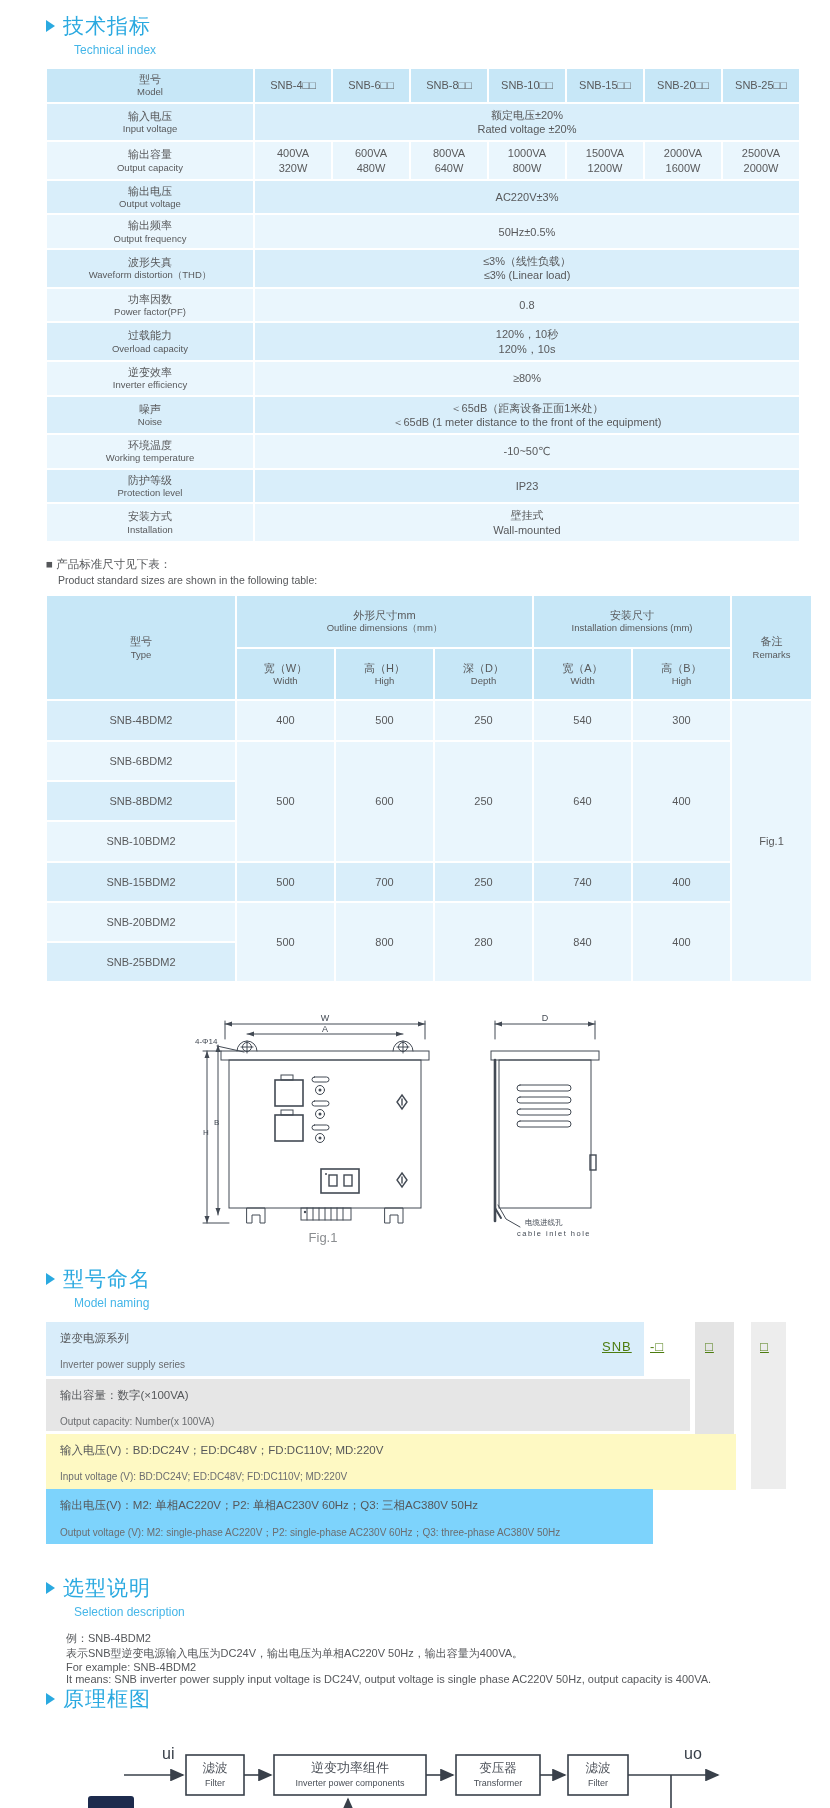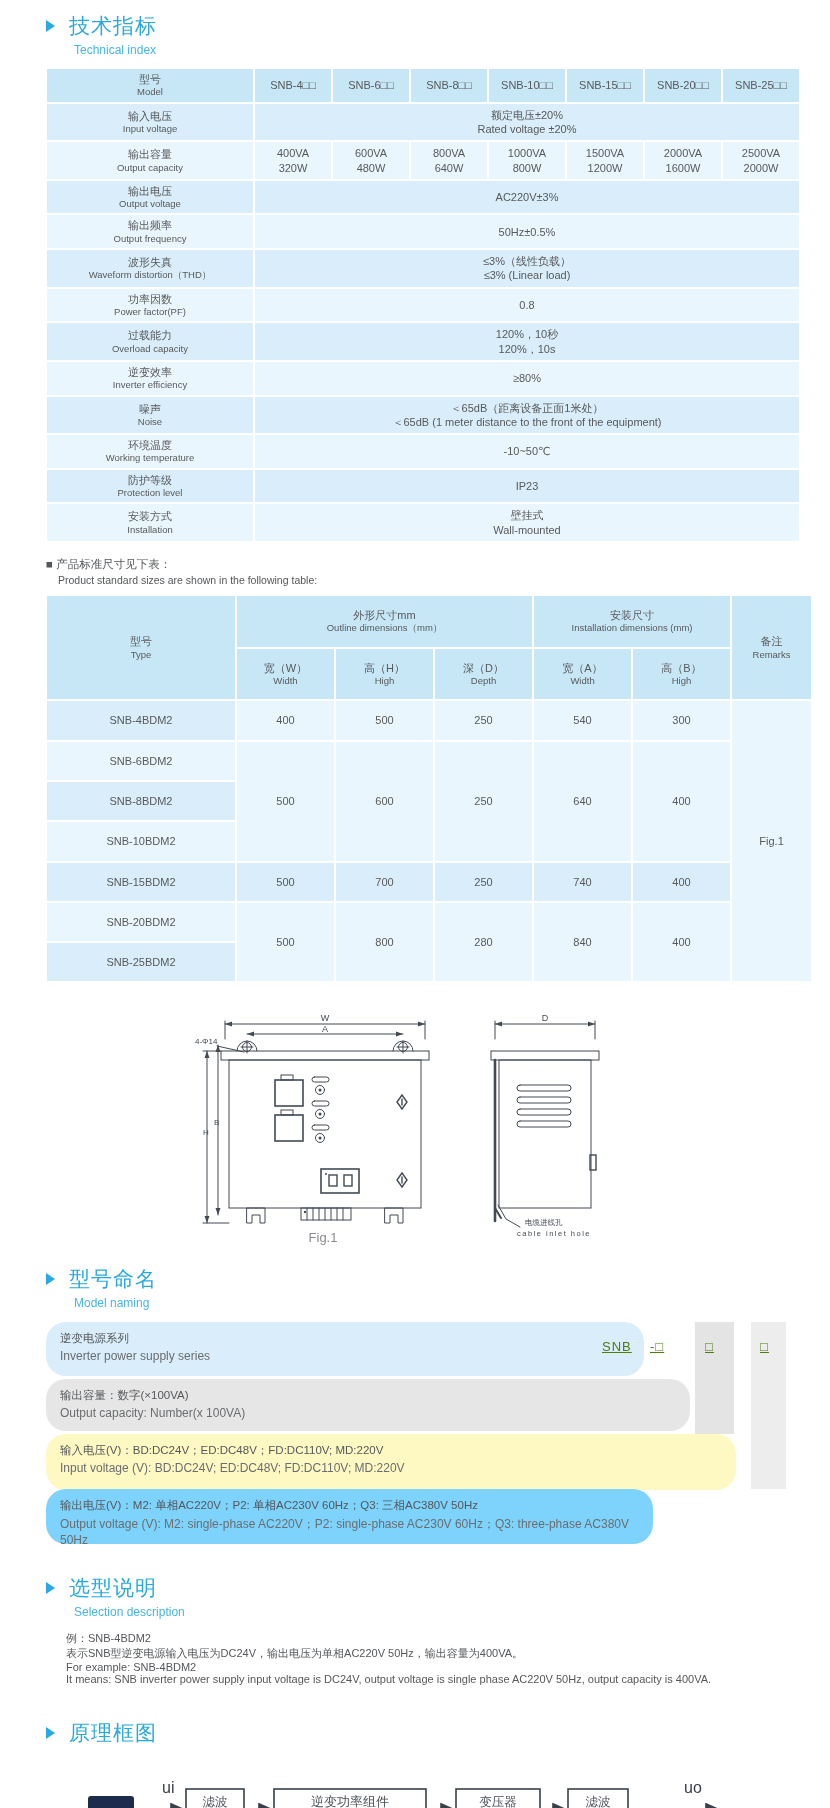--- a/index.html
+++ b/index.html
@@ -3,44 +3,44 @@
 <meta charset="utf-8">
 <style>
   html,body{margin:0;padding:0;}
   body{
     width:830px;height:1808px;position:relative;overflow:hidden;
     background:#ffffff;color:#58595b;
     font-family:"Liberation Sans","DejaVu Sans",sans-serif;
   }
   
   .sec{margin-left:46px;}
-  .sec .zh{display:flex;align-items:center;gap:14px;color:#2aa9e0;font-size:21px;letter-spacing:1px;}
+  .sec .zh{display:flex;align-items:center;gap:8px;color:#2aa9e0;font-size:21px;letter-spacing:1px;}
   .tri{width:0;height:0;border-left:9px solid #2aa9e0;border-top:6px solid transparent;border-bottom:6px solid transparent;}
   .sec .en{color:#45b6e8;font-size:12px;margin:3px 0 0 28px;}
   
   table{border-collapse:separate;border-spacing:2px;table-layout:fixed;}
   td{text-align:center;vertical-align:middle;line-height:1.3;}
   .hdr{background:#c7e7f7;}
   .rd{background:#d9eefa;}
   .rl{background:#eaf6fd;}
   .spec{width:756px;margin:10px 0 0 45px;}
   .spec td{font-size:11px;padding:4px 2px;}
   .spec .lblc{padding:3px 2px;}
   .en9{font-size:9.5px;}
   .sizes{width:756px;margin:8px 0 0 45px;}
   .sizes td{font-size:11px;padding:12px 2px;}
   .note{margin:14px 0 0 46px;font-size:11.5px;color:#55575a;}
   .note .en{margin:2px 0 0 12px;font-size:10.5px;}
   
   .figwrap{margin:26px 0 0 195px;}
   
   .naming{position:relative;width:756px;height:222px;margin:12px 0 0 46px;}
-  .nrow{position:absolute;left:0;box-sizing:border-box;padding:9px 0 0 14px;z-index:2;border-radius:20px;}
+  .nrow{position:absolute;left:0;box-sizing:border-box;padding:9px 0 0 14px;z-index:2;}
   .nrow .z{font-size:11.5px;color:#55575a;}
-  .nrow .e{font-size:12px;color:#6b6d70;margin-top:3px;}
+  .nrow .e{font-size:10px;color:#6b6d70;margin-top:13px;}
   .strip{position:absolute;top:0;z-index:1;}
   .code{position:absolute;top:17px;z-index:3;font-size:13px;color:#4d7c0f;letter-spacing:1px;text-decoration:underline;}
   
   .selines{margin:12px 0 0 66px;font-size:11px;color:#55575a;}
   .selines div{}
   
   .diagwrap{margin:14px 0 0 86px;}
   .footerblob{position:absolute;left:88px;top:1796px;width:46px;height:14px;background:#1d2b4d;border-radius:3px;}
 </style>
 </head>
@@ -456,21 +456,21 @@
   </div>
   <div class="en">Selection description</div>
 </div>
 <div class="selines">
   <div>例：SNB-4BDM2</div>
   <div>表示SNB型逆变电源输入电压为DC24V，输出电压为单相AC220V 50Hz，输出容量为400VA。</div>
   <div>For example: SNB-4BDM2</div>
   <div>It means: SNB inverter power supply input voltage is DC24V, output voltage is single phase AC220V 50Hz, output capacity is 400VA.</div>
 </div>
 
-<div class="sec" style="margin-top:34px">
+<div class="sec" style="">
   <div class="zh">
     <span class="tri"></span>
     <span>原理框图</span>
   </div>
 </div>
 
 <div class="diagwrap">
 <svg width="644" height="186" viewBox="0 0 644 186" fill="none" stroke="#39404a" stroke-width="1.6">
   <defs>
     <marker id="ah" markerWidth="9" markerHeight="8" refX="8" refY="4" orient="auto">

